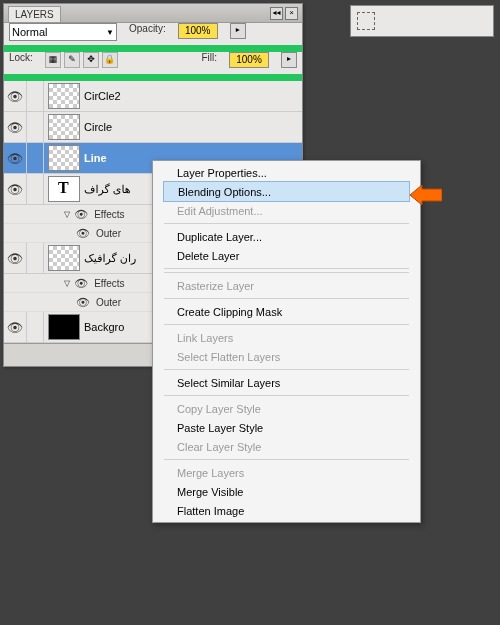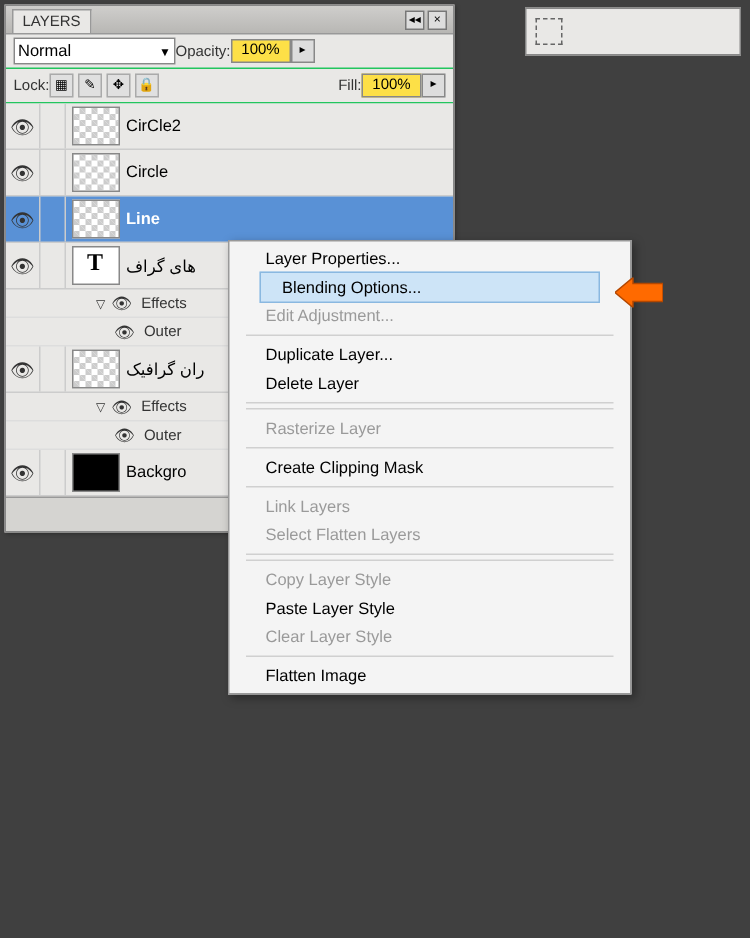--- a/index.html
+++ b/index.html
@@ -1,21 +1,21 @@
 <!DOCTYPE html>
 <html><head>
 <meta charset="utf-8">
 <style>
 body{margin:0;font-family:Tahoma,Arial,sans-serif;font-size:11px;background:#404040;width:500px;height:625px;overflow:hidden;position:relative}
 .panel{position:absolute;top:3px;left:3px;width:298px;background:#e9e8e6;border:1px solid #888;box-shadow:1px 1px 3px rgba(0,0,0,0.3)}
 .phead{height:18px;background:linear-gradient(#cfcecc,#b8b7b4);border-bottom:1px solid #999;display:flex;align-items:center;padding:0 4px}
 .tab{font-size:10px;font-weight:normal;color:#333;padding:2px 6px;background:#e9e8e6;border:1px solid #999;border-bottom:none;position:relative;top:1px}
 .pctrl{margin-left:auto;display:flex;gap:2px}
 .pctrl span{width:11px;height:11px;border:1px solid #777;background:#ddd;font-size:8px;text-align:center;line-height:10px;cursor:pointer}
-.row1,.row2{height:22px;display:flex;align-items:center;padding:0 5px;gap:0;border-bottom:1px solid #22c55e}
+.row1,.row2{height:22px;display:flex;align-items:flex-start;padding:0 5px;gap:12px;border-bottom:7px solid #22c55e}
 .sel{border:1px solid #888;background:#fff;height:16px;width:102px;font-size:11px;padding:0 2px;display:flex;align-items:center;justify-content:space-between}
 .sel span.arr{font-size:8px}
 .lbl{font-size:10px;color:#333}
 .pctbox{border:1px solid #888;background:#fde047;width:38px;height:14px;text-align:center;font-size:10px;line-height:14px}
 .sbtn{width:14px;height:14px;border:1px solid #888;background:#ddd;font-size:8px;text-align:center;line-height:12px}
 .locks{display:flex;gap:3px}
 .locks span{width:14px;height:14px;border:1px solid #aaa;background:#e0e0e0;font-size:9px;text-align:center;line-height:13px}
 .layerlist{background:#e9e8e6}
 .layer{height:30px;display:flex;align-items:center;border-bottom:1px solid #ccc;padding:0 0}
 .layer.sel-layer{background:#5991d6;color:#fff}
@@ -29,21 +29,21 @@
 .lname{font-size:11px}
 .sel-layer .lname{font-weight:bold}
 .fxrow{height:18px;display:flex;align-items:center;padding-left:60px;font-size:10px;color:#333;border-bottom:1px solid #ddd}
 .fxrow .eye2{margin-right:6px;font-size:11px}
 .expand{margin-right:4px;font-size:8px}
 .pfoot{height:22px;background:#d5d4d1;border-top:1px solid #999;display:flex;align-items:center;justify-content:flex-end;padding:0 6px;gap:8px;font-size:11px;color:#555}
 .pfoot span{cursor:pointer}
 .ctxmenu{position:absolute;top:160px;left:152px;width:247px;background:#f4f4f4;border:1px solid #999;box-shadow:2px 2px 6px rgba(0,0,0,0.35);padding:2px 10px}
 .mi{height:19px;padding:0 14px;font-size:11px;display:flex;align-items:center;color:#000}
 .mi.dis{color:#9a9a9a}
-.mi.hl{background:#cde4f7;border:1px solid #8ab8e0;margin:-1px 10px}
+.mi.hl{background:#cde4f7;border:1px solid #8ab8e0;margin:-1px 0}
 .msep{height:1px;background:#d0d0d0;margin:3px 1px}
 .arrow{position:absolute;top:185px;left:410px;width:32px;height:20px}
 .arrow svg{width:100%;height:100%}
 .toolstrip{position:absolute;top:5px;right:6px;width:130px;height:30px;background:#e9e8e6;border:1px solid #888;display:flex;align-items:center;padding:0 6px;gap:12px}
 .tsicon{width:16px;height:16px;border:1px dashed #666}
 </style>
 </head>
 <body>
 
 <div class="toolstrip">
@@ -137,25 +137,28 @@
     <div class="mi">Delete Layer</div>
     <div class="msep"></div>
     <div class="msep"></div>
     <div class="mi dis">Rasterize Layer</div>
     <div class="msep"></div>
     <div class="mi">Create Clipping Mask</div>
     <div class="msep"></div>
     <div class="mi dis">Link Layers</div>
     <div class="mi dis">Select Flatten Layers</div>
     <div class="msep"></div>
+    <div class="mi">Select Similar Layers</div>
     <div class="msep"></div>
     <div class="mi dis">Copy Layer Style</div>
     <div class="mi">Paste Layer Style</div>
     <div class="mi dis">Clear Layer Style</div>
     <div class="msep"></div>
+    <div class="mi dis">Merge Layers</div>
+    <div class="mi">Merge Visible</div>
     <div class="mi">Flatten Image</div>
   </div>
 
 <div class="arrow">
 <svg viewBox="0 0 32 20">
       <path d="M32 4 L32 16 L12 16 L12 20 L0 10 L12 0 L12 4 Z" fill="#ff6a00" stroke="#b34700" stroke-width="1"></path>
     </svg>
 </div>
 
 </body></html>

